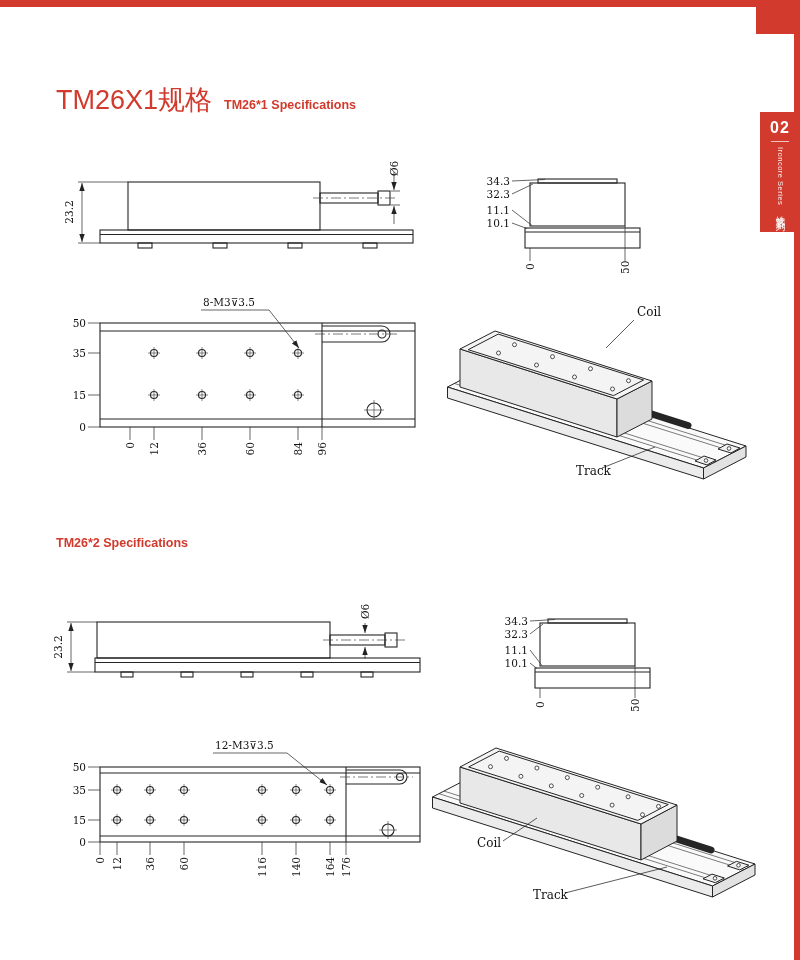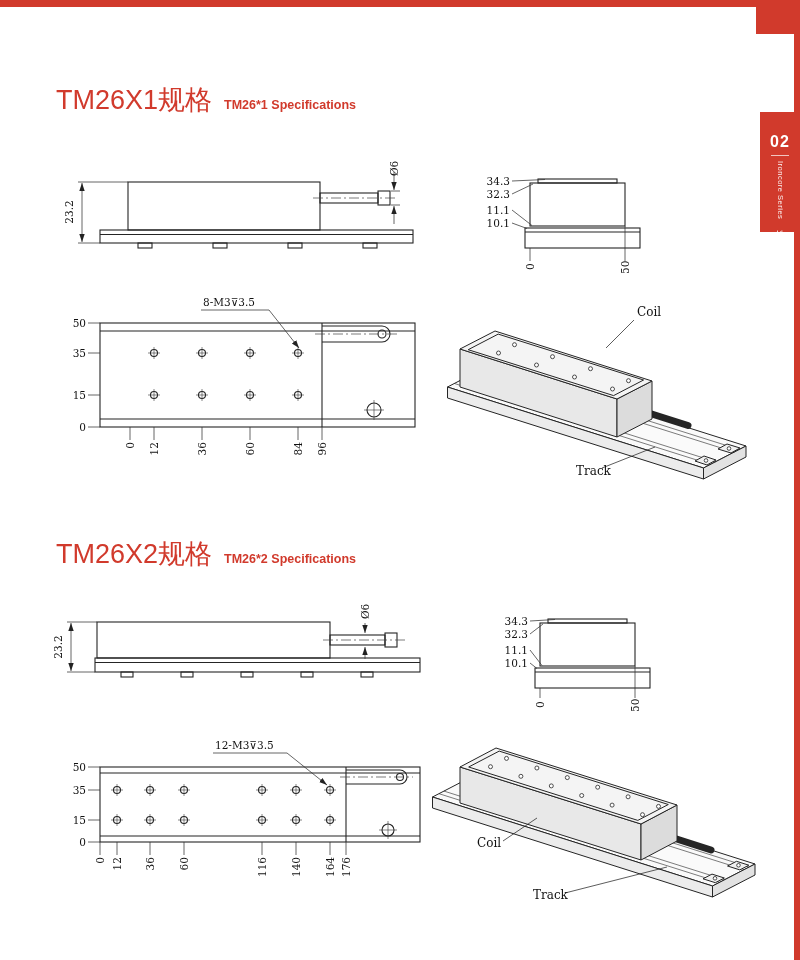--- a/index.html
+++ b/index.html
@@ -3,21 +3,21 @@
 <meta charset="utf-8">
 <style>
   html,body{margin:0;padding:0;background:#888;}
   .page{position:relative;width:800px;height:960px;background:#ffffff;overflow:hidden;
         font-family:"Liberation Sans",sans-serif;}
   
   .frame-top{position:absolute;top:0;left:0;width:800px;height:7px;background:#d13a2c;}
   .frame-right{position:absolute;top:0;right:0;width:6px;height:960px;background:#d13a2c;}
   .frame-corner{position:absolute;top:0;right:0;width:44px;height:34px;background:#d13a2c;}
   .side-tab{position:absolute;top:112px;right:0;width:40px;height:120px;background:#d13a2c;
-            color:#fff;display:flex;flex-direction:column;align-items:center;padding-top:21px;box-sizing:border-box;}
+            color:#fff;display:flex;flex-direction:column;align-items:center;padding-top:7px;box-sizing:border-box;}
   .tab-num{font-size:16px;font-weight:700;letter-spacing:1px;}
   .tab-rule{width:18px;height:1px;background:rgba(255,255,255,.7);margin:4px 0 5px 0;}
   .tab-vert{writing-mode:vertical-rl;display:flex;gap:3px;align-items:center;}
   .tab-en{font-size:7.5px;letter-spacing:.5px;opacity:.92;}
   .tab-zh{font-size:9.5px;letter-spacing:2px;}
   
   .section-title{position:absolute;display:flex;align-items:baseline;gap:12px;color:#d13a2c;}
   .t-zh{font-size:27px;font-weight:400;}
   .t-en{font-size:12.5px;font-weight:700;text-align:center;}
   
@@ -219,21 +219,20 @@
     </g>
     <g class="dl">
       <line x1="204" y1="45" x2="176" y2="73"></line>
       <line x1="172" y1="193" x2="225" y2="172"></line>
     </g>
     <text class="lbl" x="207" y="41">Coil</text>
     <text class="lbl" x="146" y="200">Track</text>
   </svg>
 
   <div class="section-title" style="left:56px;top:536px">
-    <span class="t-zh">TM26X2规格</span>
     <span class="t-en">TM26*2  Specifications</span>
   </div>
 
   <svg class="dwg" style="left:55px;top:595px" width="380" height="105" viewBox="0 0 380 105">
     <g class="ol">
       <rect x="40" y="63" width="325" height="14"></rect>
       <line x1="40" y1="67.5" x2="365" y2="67.5"></line>
       <rect x="66" y="77" width="12" height="5"></rect>
         <rect x="126" y="77" width="12" height="5"></rect>
       <rect x="186" y="77" width="12" height="5"></rect>

